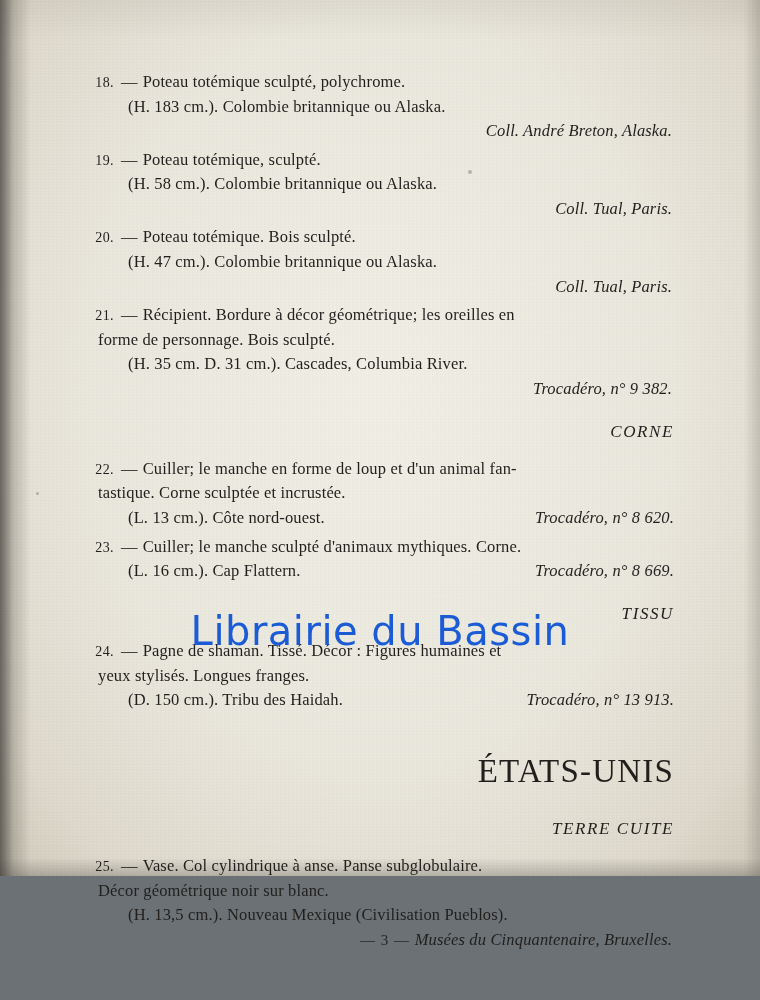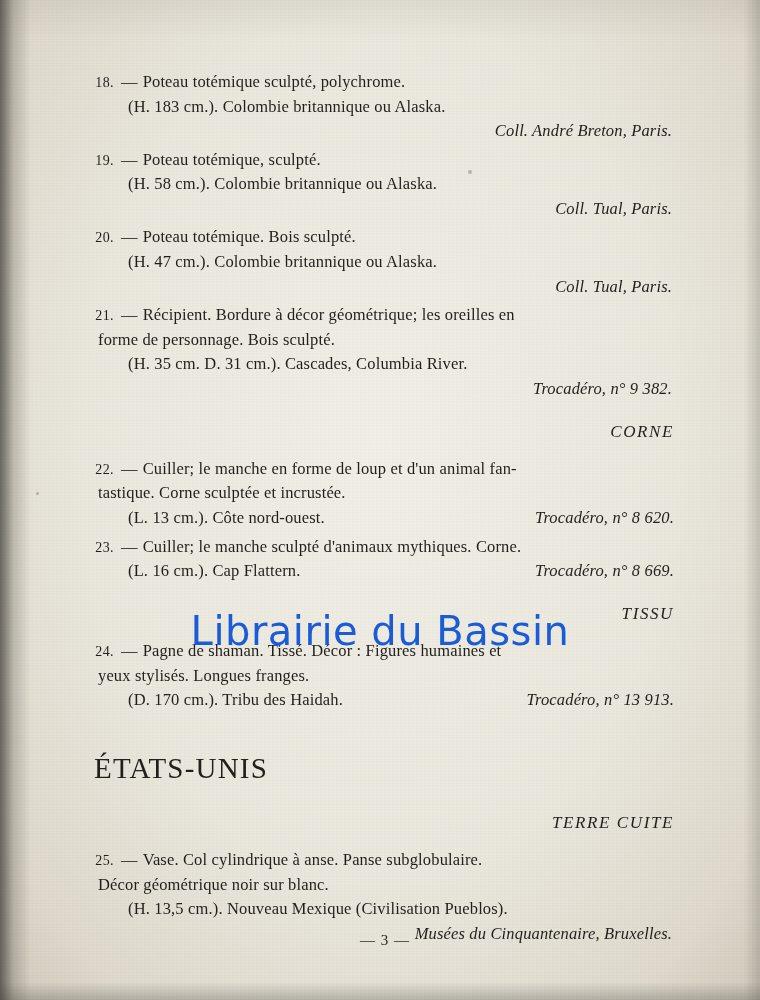--- a/index.html
+++ b/index.html
@@ -10,21 +10,21 @@
     width: 760px;
     height: 1000px;
     background: #6c7176;
     font-family: "Liberation Serif", serif;
     overflow: hidden;
   }
   #page {
     position: absolute;
     left: 0; top: 0;
     width: 760px;
-    height: 1000px;
+    height: 876px;
     background: #e9e6dc;
     background-image:
       linear-gradient(90deg, rgba(90,86,76,0.30) 0px, rgba(160,156,144,0.10) 12px, rgba(255,255,255,0.0) 34px),
       linear-gradient(180deg, rgba(120,116,106,0.10) 0px, rgba(255,255,255,0) 40px),
       radial-gradient(ellipse at 50% 45%, #f2efe6 0%, #eae7dd 55%, #ded9cc 85%, #cfc9ba 100%);
     box-sizing: border-box;
   }
   #paper-texture {
     position: absolute;
     left: 0; top: 0; right: 0; bottom: 0;
@@ -97,22 +97,22 @@
   }
   .section-head {
     text-align: right;
     font-style: italic;
     font-size: 17px;
     letter-spacing: 1.6px;
     margin: 17px 0 13px 0;
     padding-left: 10px;
   }
   .country-head {
-    text-align: left;
-    font-size: 29px;
+    text-align: right;
+    font-size: 33px;
     letter-spacing: 1.2px;
     margin: 34px 0 20px 0;
     padding-left: 10px;
     font-weight: normal;
   }
   .trailing-right {
     float: right;
     font-style: italic;
   }
   .clear { clear: both; }
@@ -159,21 +159,21 @@
 
   <div id="text-block">
 
     <div class="entry">
       <div class="line">
         <span class="num">18.</span><span class="dash">—</span><span>Poteau totémique sculpté, polychrome.</span>
       </div>
       <div class="line">
         <span class="indent"></span><span>(H. 183 cm.). Colombie britannique ou Alaska.</span>
       </div>
-      <div class="coll">Coll. André Breton, Paris.</div>
+      <div class="coll">Coll. André Breton, Alaska.</div>
     </div>
 
     <div class="entry">
       <div class="line">
         <span class="num">19.</span><span class="dash">—</span><span>Poteau totémique, sculpté.</span>
       </div>
       <div class="line">
         <span class="indent"></span><span>(H. 58 cm.). Colombie britannique ou Alaska.</span>
       </div>
       <div class="coll">Coll. Tual, Paris.</div>
@@ -230,21 +230,21 @@
     <div class="section-head">TISSU</div>
 
     <div class="entry">
       <div class="line">
         <span class="num">24.</span><span class="dash">—</span><span>Pagne de shaman. Tissé. Décor : Figures humaines et</span>
       </div>
       <div class="line">
         <span class="indent-sm"></span><span>yeux stylisés. Longues franges.</span>
       </div>
       <div class="line">
-        <span class="indent"></span><span>(D. 170 cm.). Tribu des Haidah.</span><span class="trailing-right">Trocadéro, n° 13 913.</span>
+        <span class="indent"></span><span>(D. 150 cm.). Tribu des Haidah.</span><span class="trailing-right">Trocadéro, n° 13 913.</span>
       </div>
       <div class="clear"></div>
     </div>
 
     <div class="country-head">ÉTATS-UNIS</div>
     <div class="section-head">TERRE CUITE</div>
 
     <div class="entry">
       <div class="line">
         <span class="num">25.</span><span class="dash">—</span><span>Vase. Col cylindrique à anse. Panse subglobulaire.</span>

